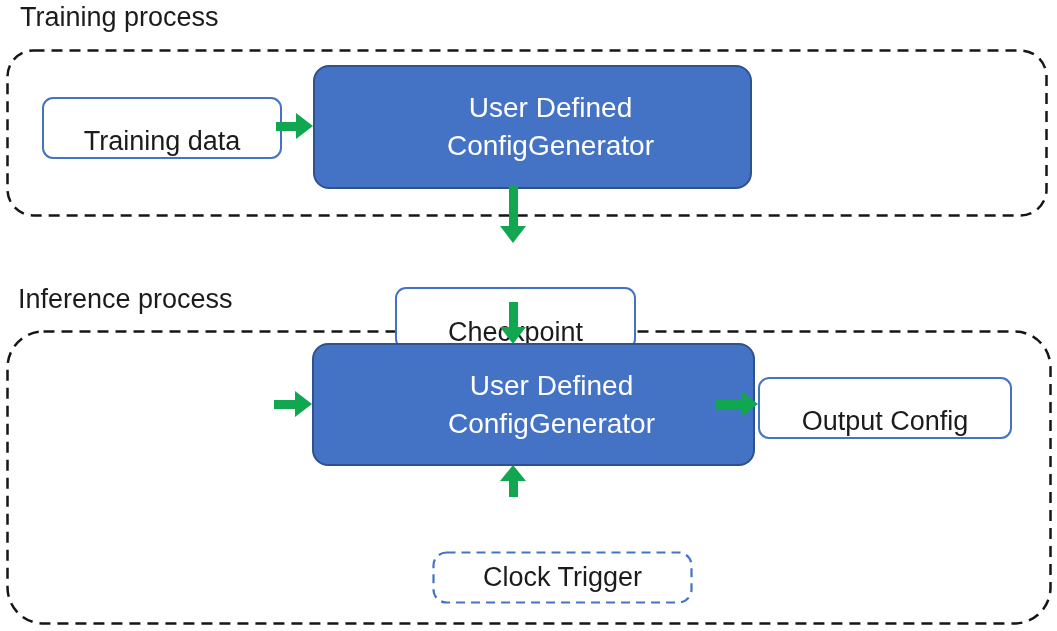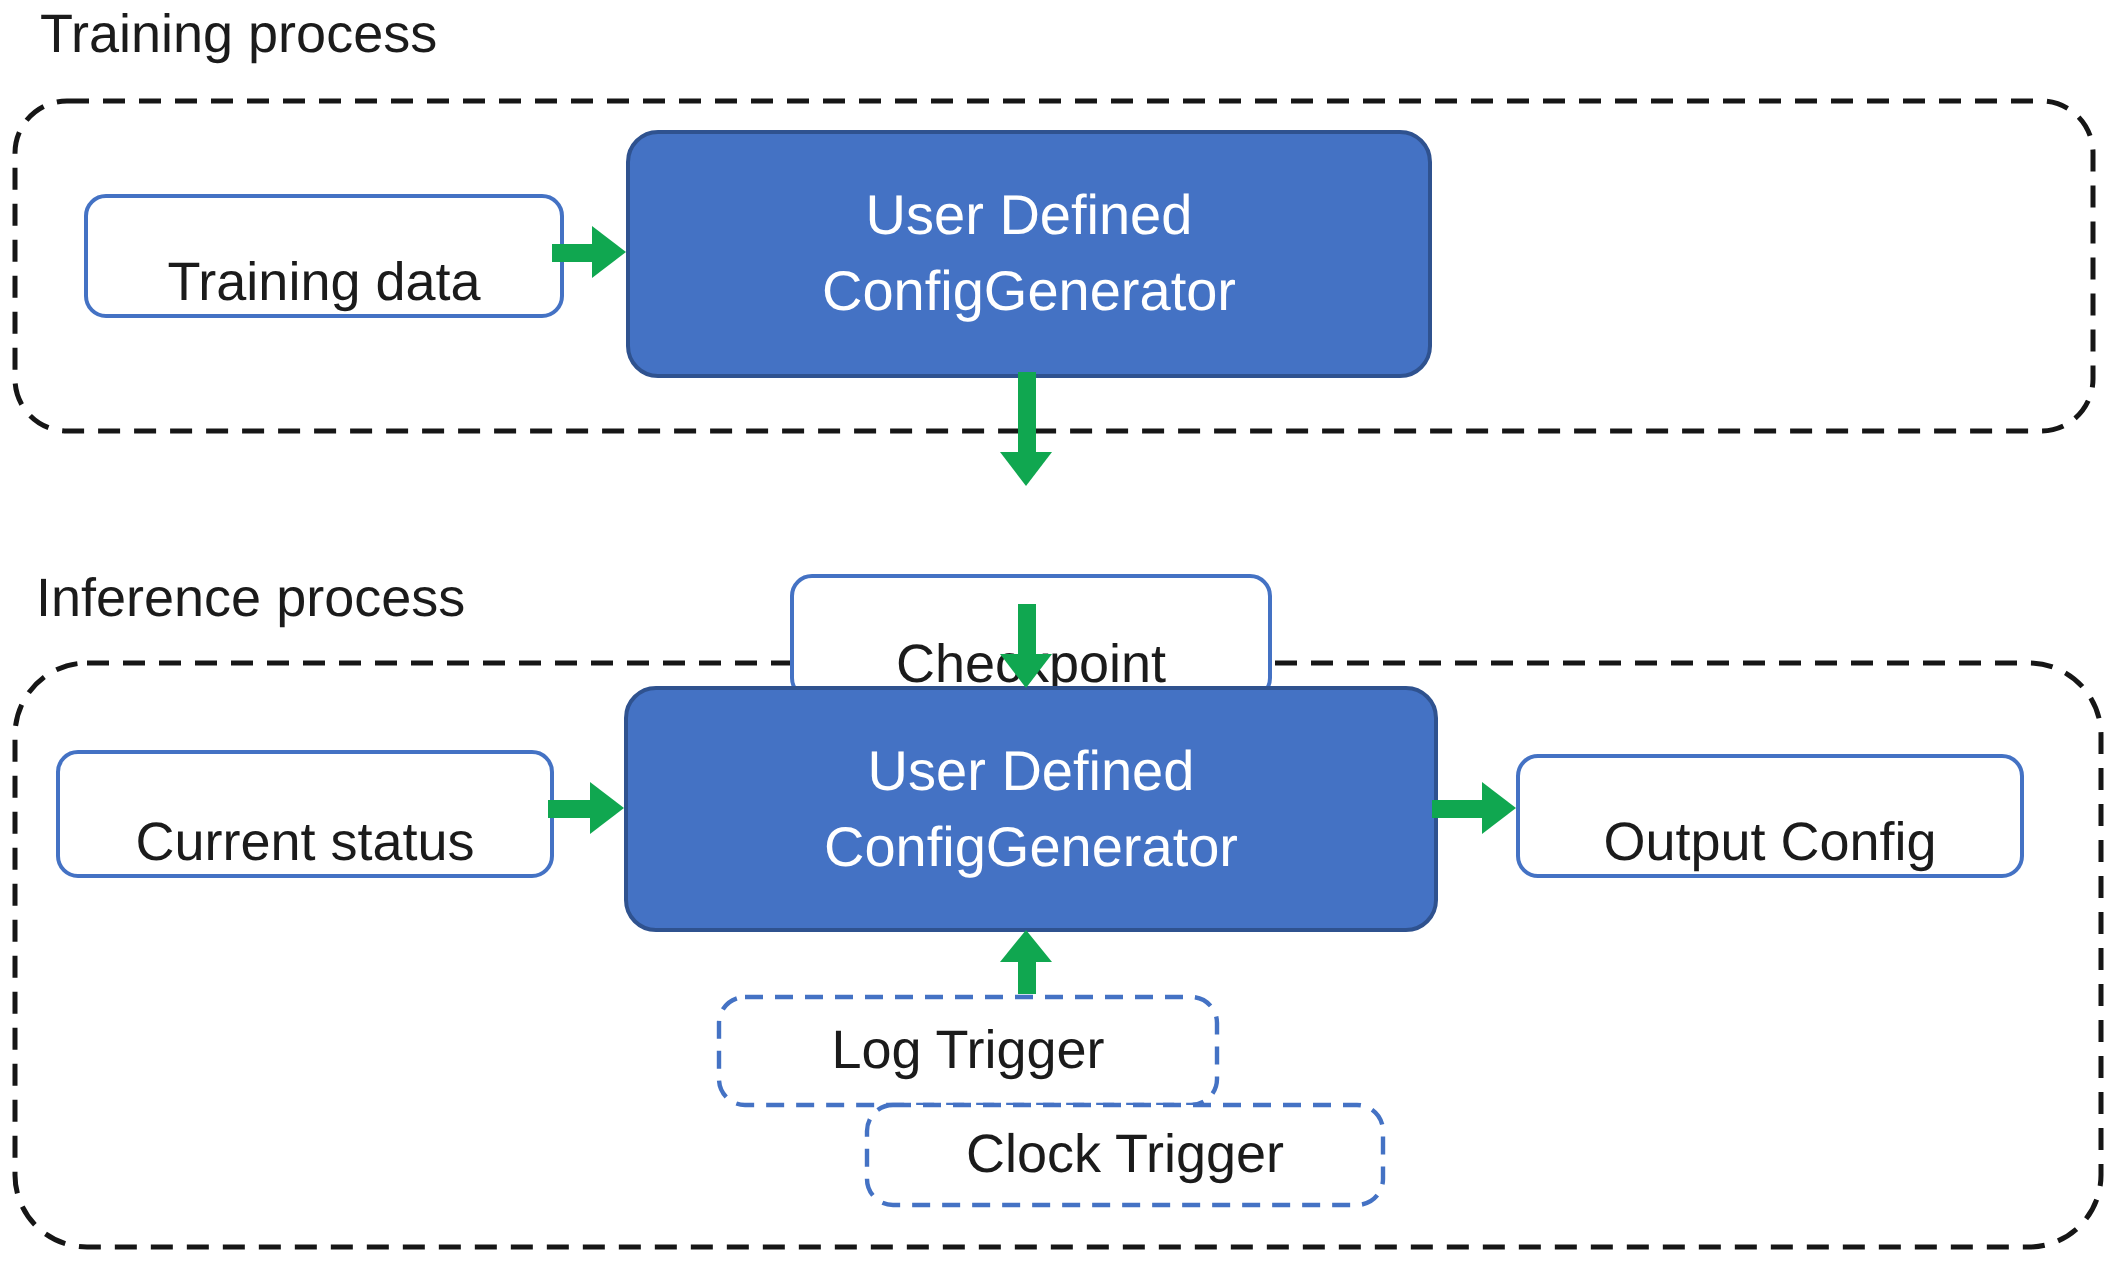--- a/index.html
+++ b/index.html
@@ -37,20 +37,21 @@
   }
 
   .blue-box {
     position:absolute;
     background:var(--box-blue-fill,#4472C4);
     border:2.5px solid var(--box-blue-border,#2F528F);
     border-radius:16px;
     display:flex; flex-direction:column;
     align-items:center; justify-content:center;
     z-index:2;
+    padding-left:36px;
   }
   .blue-box .line {
     font-size:28px; line-height:38px;
     color:var(--text-light,#ffffff);
     white-space:nowrap;
   }
 
   .trigger {
     position:absolute;
     display:flex; align-items:center; justify-content:center;
@@ -123,23 +124,20 @@
 
   <div class="node solid" style="left:395px; top:243px; width:237px; height:59px;margin-top:44px;">
     <span class="node-label">Checkpoint</span>
   </div>
 
   <div class="arrow-down" style="left:500px; top:302px; width:26px; height:42px;">
     <div class="stem"></div>
     <div class="head"></div>
   </div>
 
-  <div class="node solid" style="left:28px; top:375px; width:245px; height:60px;">
-    <span class="node-label">Current status</span>
-  </div>
 
   <div class="arrow-right" style="left:274px; top:391px; width:38px; height:26px;">
     <div class="stem"></div>
     <div class="head"></div>
   </div>
 
   <div class="blue-box" style="left:312px; top:343px; width:403px; height:119px;">
     <span class="line">User Defined</span>
     <span class="line">ConfigGenerator</span>
   </div>
@@ -151,26 +149,20 @@
 
   <div class="node solid" style="left:758px; top:377px; width:250px; height:58px;">
     <span class="node-label">Output Config</span>
   </div>
 
   <div class="arrow-up" style="left:500px; top:465px; width:26px; height:32px;">
     <div class="head"></div>
     <div class="stem"></div>
   </div>
 
-  <div class="trigger" style="left:358px; top:497px; width:252px; height:57px;">
-    <svg width="252" height="57">
-      <rect x="1.5" y="1.5" width="249" height="54" rx="13" ry="13" style="fill:#ffffff; stroke:var(--outline-blue,#4472C4); stroke-width:2.2; stroke-dasharray:9 6;"></rect>
-    </svg>
-    <span class="node-label">Log Trigger</span>
-  </div>
 
   <div class="trigger" style="left:432px; top:551px; width:261px; height:53px;">
     <svg width="261" height="53">
       <rect x="1.5" y="1.5" width="258" height="50" rx="13" ry="13" style="fill:#ffffff; stroke:var(--outline-blue,#4472C4); stroke-width:2.2; stroke-dasharray:9 6;"></rect>
     </svg>
     <span class="node-label">Clock Trigger</span>
   </div>
 
 </div>
 

